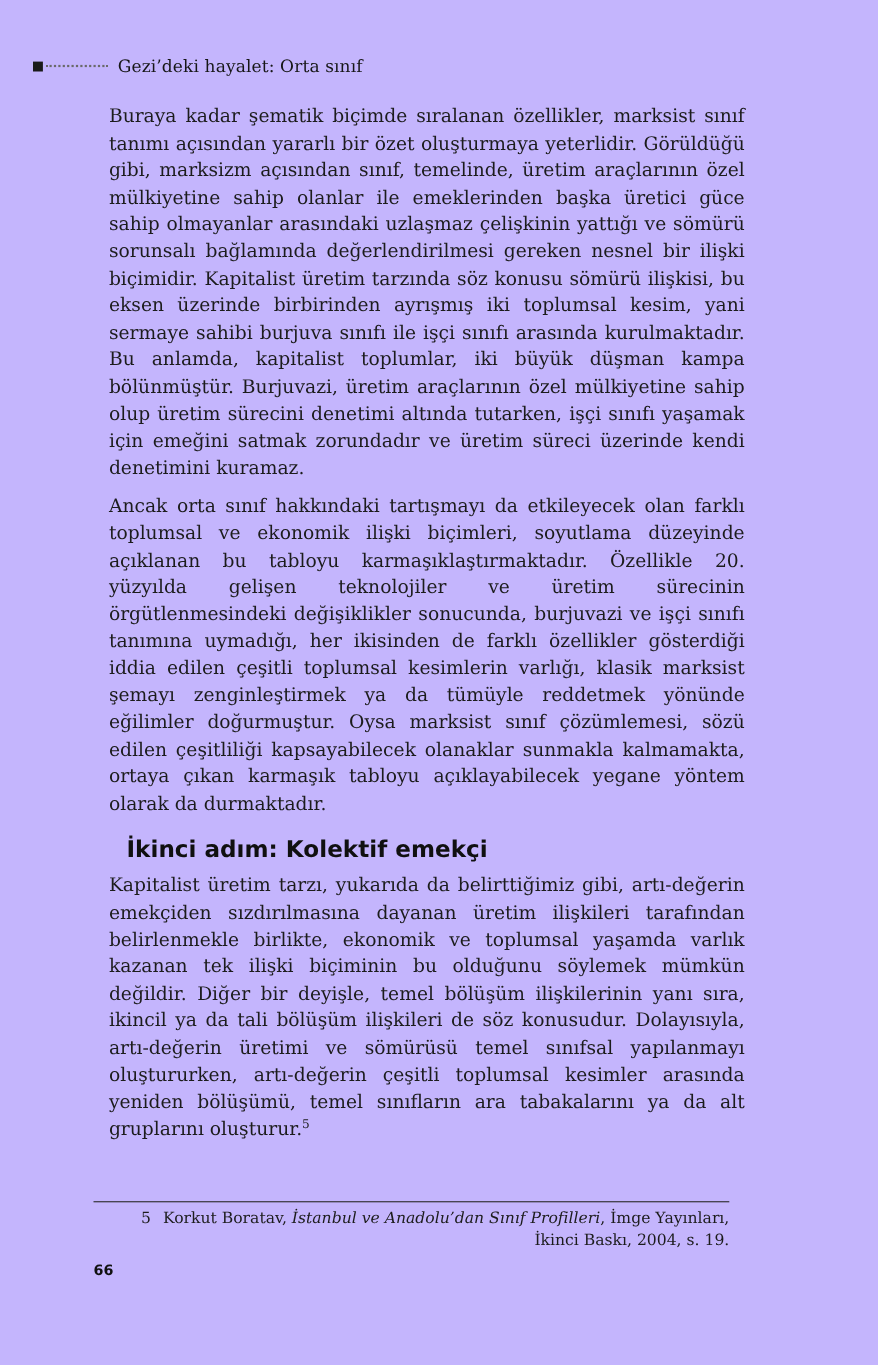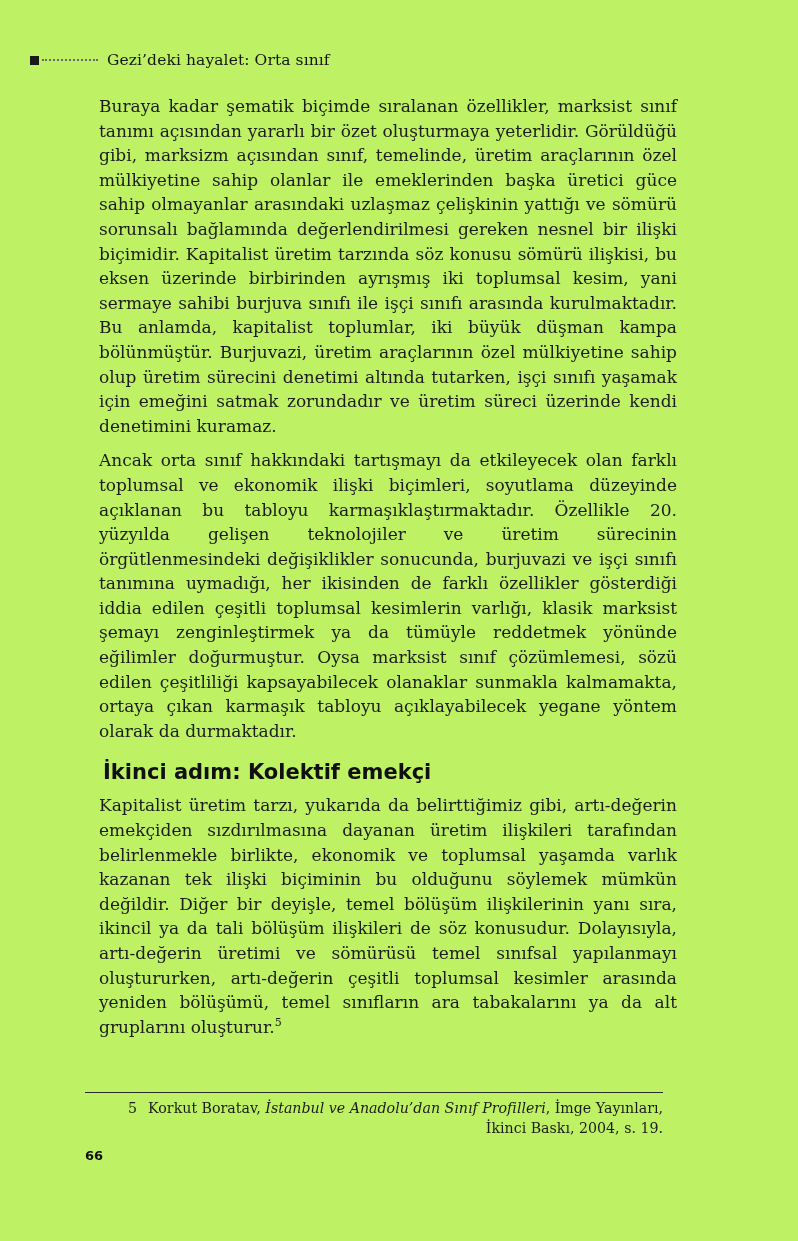--- a/index.html
+++ b/index.html
@@ -5,21 +5,21 @@
   html, body {
     margin: 0;
     padding: 0;
     background: #ffffff;
     font-family: "DejaVu Serif", serif;
   }
   .page {
     position: relative;
     width: 798px;
     height: 1241px;
-    background: #bef264;
+    background: #c4b5fd;
     overflow: hidden;
     color: #1c1c1c;
   }
   
   .running-head {
     position: absolute;
     top: 51px;
     left: 30px;
     display: flex;
     align-items: center;
@@ -58,21 +58,21 @@
     text-align: justify;
     hyphens: auto;
     -webkit-hyphens: auto;
     color: #1c1c1c;
   }
   .content h2.section-heading {
     font-family: "DejaVu Sans", "Liberation Sans", sans-serif;
     font-weight: 700;
     font-size: 21px;
     color: #101010;
-    margin: 17px 0 9px 4px;
+    margin: 17px 0 9px 16px;
     letter-spacing: 0;
   }
   sup.fn-ref {
     font-size: 11px;
     line-height: 0;
     vertical-align: super;
   }
   
   .footnote-area {
     position: absolute;

